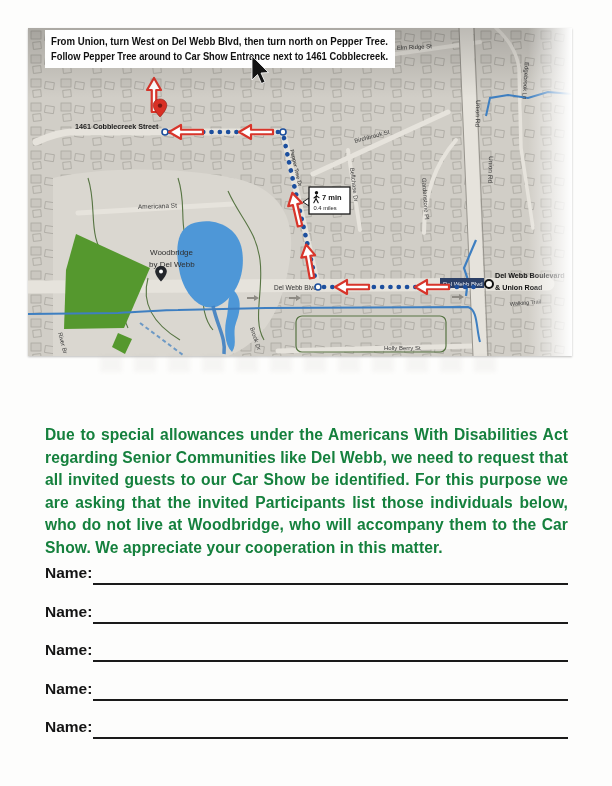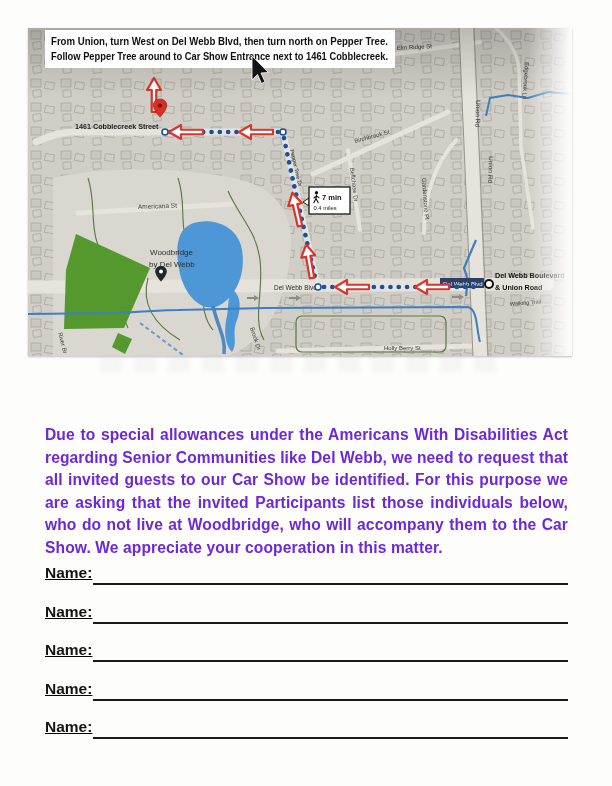--- a/index.html
+++ b/index.html
@@ -13,24 +13,24 @@
     box-shadow:0 1px 2px rgba(0,0,0,0.25);
   }
   .map-wrap svg{display:block;}
   .bleed{
     position:absolute;left:100px;top:356px;width:400px;height:16px;
     background:repeating-linear-gradient(90deg,#8a7f76 0 22px,transparent 22px 34px);
     opacity:0.06;filter:blur(2px);
   }
   .para{
     position:absolute;left:45px;top:424px;width:523px;margin:0;
-    font-size:15.6px;font-weight:bold;line-height:22.5px;color:#6d28d9;
+    font-size:15.6px;font-weight:bold;line-height:22.5px;color:#15803d;
     text-align:justify;letter-spacing:0.1px;
   }
-  .names{position:absolute;left:45px;top:561px;width:523px;text-decoration:underline;}
+  .names{position:absolute;left:45px;top:561px;width:523px;}
   .name-row{display:flex;align-items:flex-end;height:24px;margin-bottom:14.5px;}
   .name-label{font-size:15.5px;font-weight:bold;color:#141414;line-height:24px;}
   .name-line{flex:1;height:22px;border-bottom:2px solid #1a1a1a;margin-left:1px;}
   text{font-family:"Liberation Sans","DejaVu Sans",sans-serif;}
 </style>
 </head>
 <body>
 
 <div class="page">
 

